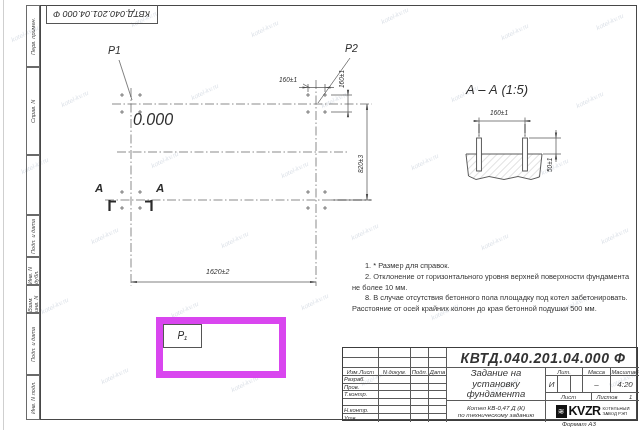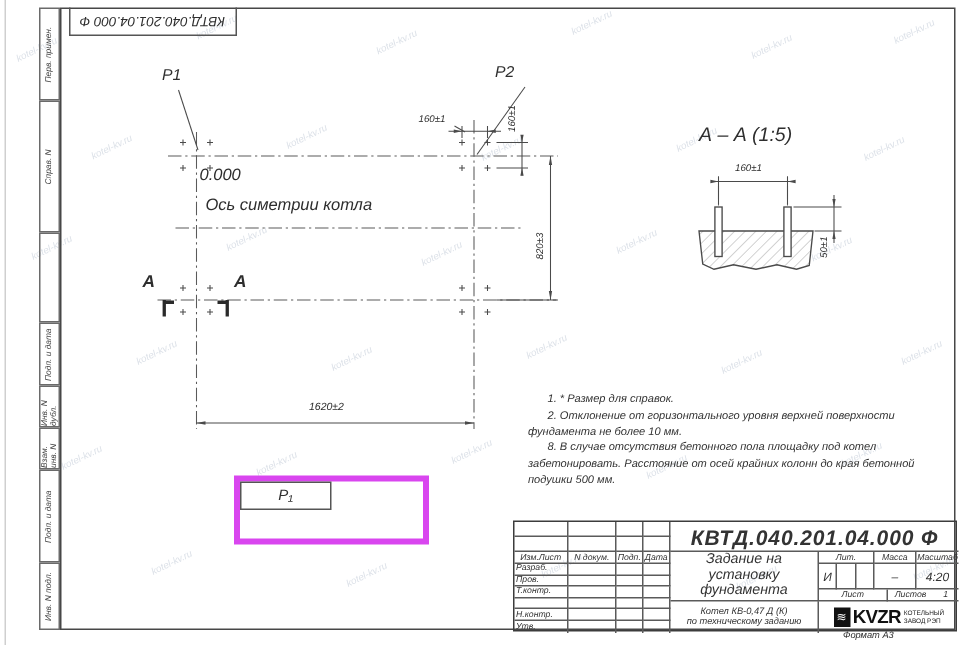--- a/index.html
+++ b/index.html
@@ -13,27 +13,27 @@
   .vlabel{writing-mode:vertical-rl;transform:rotate(180deg);font-size:5.6px;font-style:italic;
           color:#444;display:flex;align-items:center;justify-content:center;width:100%;height:100%;}
   .rot90{transform-origin:0 0;transform:rotate(-90deg);}
   
   #tblock{position:absolute;left:342px;top:347px;width:296px;height:73.5px;
           border:1.4px solid #3c3c3c;box-sizing:border-box;font-style:italic;}
   #tblock .c{position:absolute;box-sizing:border-box;border-right:0.8px solid #5a5a5a;
              border-bottom:0.8px solid #5a5a5a;display:flex;align-items:center;justify-content:center;
              font-size:5.8px;color:#333;overflow:hidden;}
   
-  #ptable{position:absolute;left:156px;top:317px;width:130px;height:46px;
-          border:4px solid #d946ef;box-sizing:border-box;display:grid;
-          grid-template-columns:1fr 1fr;grid-template-rows:1fr 1fr;}
+  #ptable{position:absolute;left:156px;top:317px;width:130px;height:61px;
+          border:7px solid #d946ef;box-sizing:border-box;display:grid;
+          grid-template-columns:1fr 1fr 1fr;grid-template-rows:1fr 1fr;}
   #ptable div{border:0.6px solid #555;display:flex;align-items:center;justify-content:center;
               font-style:italic;font-size:10px;color:#2e2e2e;}
   
-  #notes{position:absolute;left:352px;top:261px;width:286px;font-style:italic;
+  #notes{position:absolute;left:352px;top:261px;width:286px;
          font-size:7.4px;line-height:10.8px;color:#333;}
   #notes p{margin:0;text-indent:13px;}
   svg{position:absolute;left:0;top:0;pointer-events:none;}
 </style>
 </head>
 <body>
 
 <div id="sheet">
 
   <div>
@@ -168,23 +168,22 @@
       <path d="M109.5 200 V211 M109.5 201.5 H116"></path>
       <path d="M151.5 200 V211 M151.5 201.5 H145"></path>
     </g>
 
     <polygon points="466,154 542,154 539.5,177 531,179.5 518,176.5 504,179.5 489,176.5 476,179.5 468.5,176" fill="url(#hatch)" stroke="#4a4a4a" stroke-width="0.9"></polygon>
     <rect x="476.6" y="138" width="4.8" height="33" fill="#ffffff" stroke="#4a4a4a" stroke-width="0.9"></rect>
     <rect x="522.6" y="138" width="4.8" height="33" fill="#ffffff" stroke="#4a4a4a" stroke-width="0.9"></rect>
   </svg>
 
   <span class="dtxt" style="left:108px;top:44px;font-size:10.5px;">P1</span>
-  <span class="dtxt" style="left:330px;top:42px;font-size:10.5px;">P2</span>
-  <span class="dtxt" style="left:133px;top:111px;font-size:11px;">0.000</span>
-  <span class="dtxt" style="left:137px;top:131px;font-size:11px;">Ось симетрии котла</span>
+  <span class="dtxt" style="left:345px;top:42px;font-size:10.5px;">P2</span>
+  <span class="dtxt" style="left:133px;top:111px;font-size:16px;">0.000</span>
   <span class="dtxt" style="left:95px;top:182px;font-size:11.5px;font-weight:bold;">А</span>
   <span class="dtxt" style="left:156px;top:182px;font-size:11.5px;font-weight:bold;">А</span>
   <span class="dtxt" style="left:279px;top:76px;font-size:6.5px;">160±1</span>
   <span class="dtxt rot90" style="left:338px;top:88px;font-size:6.5px;">160±1</span>
   <span class="dtxt rot90" style="left:357px;top:173px;font-size:6.5px;">820±3</span>
   <span class="dtxt" style="left:206px;top:268px;font-size:7px;">1620±2</span>
 
   <span class="dtxt" style="left:466px;top:82px;font-size:13px;">А – А (1:5)</span>
   <span class="dtxt" style="left:490px;top:109px;font-size:6.5px;">160±1</span>
   <span class="dtxt rot90" style="left:546px;top:172px;font-size:6.5px;">50±1</span>

